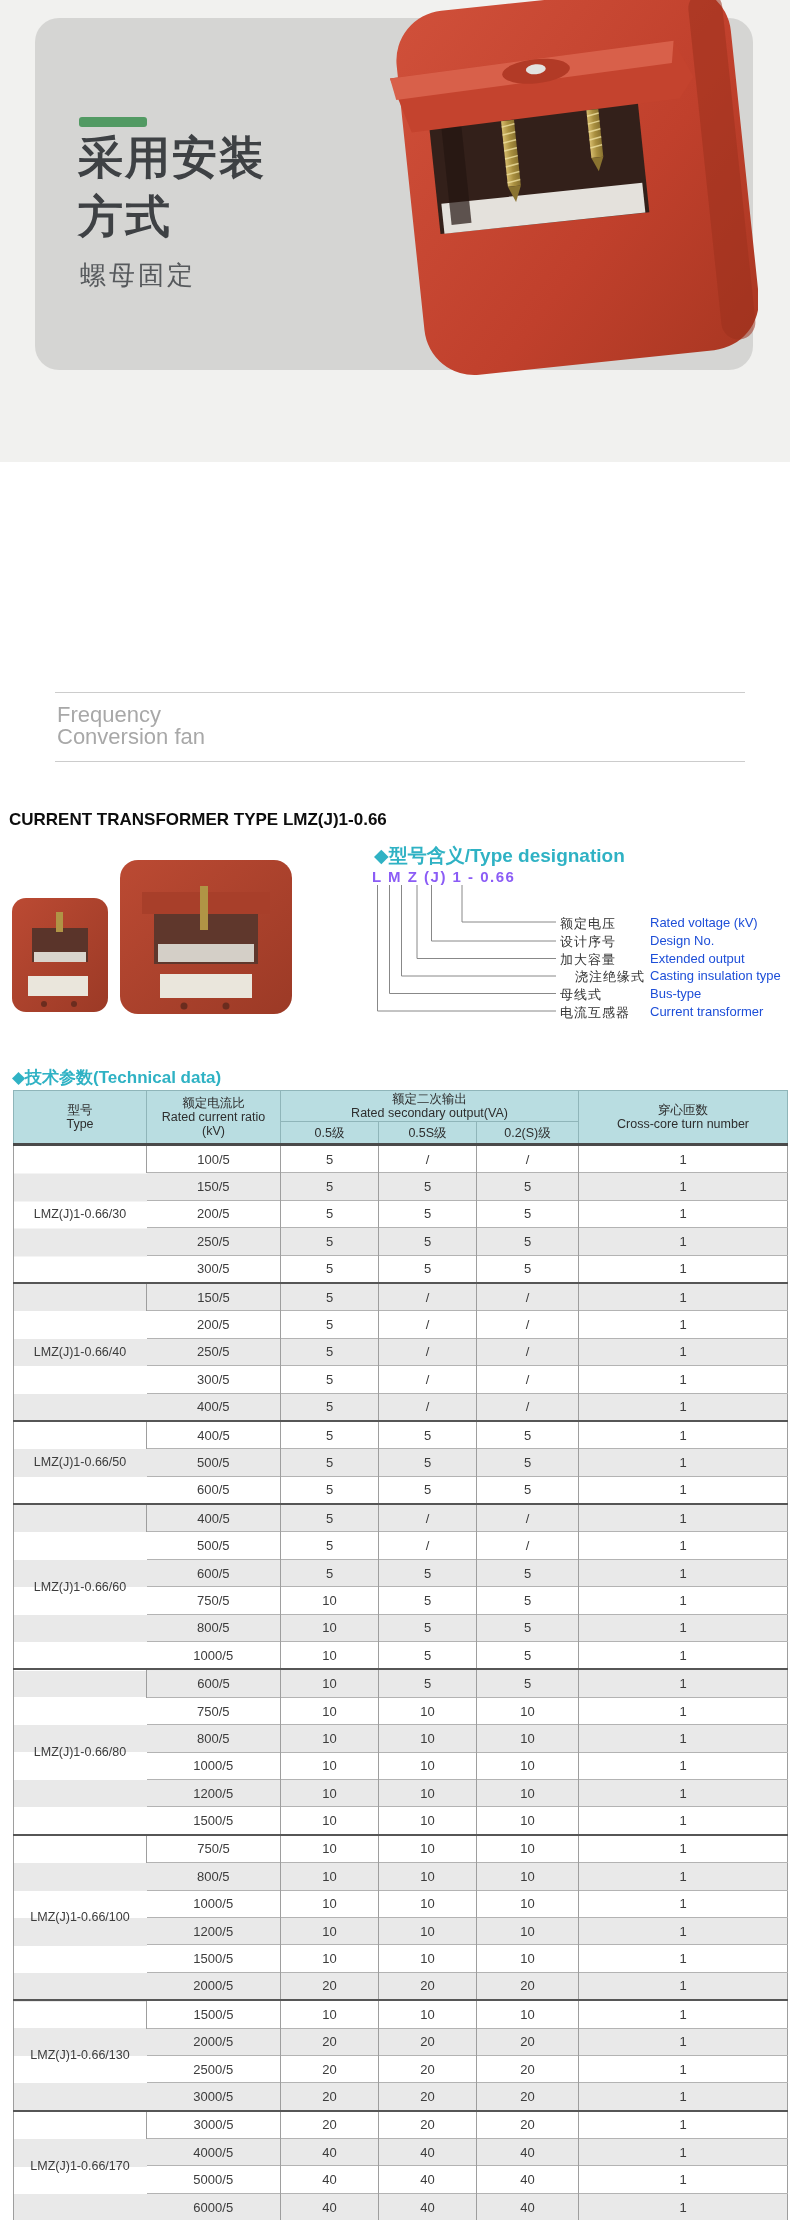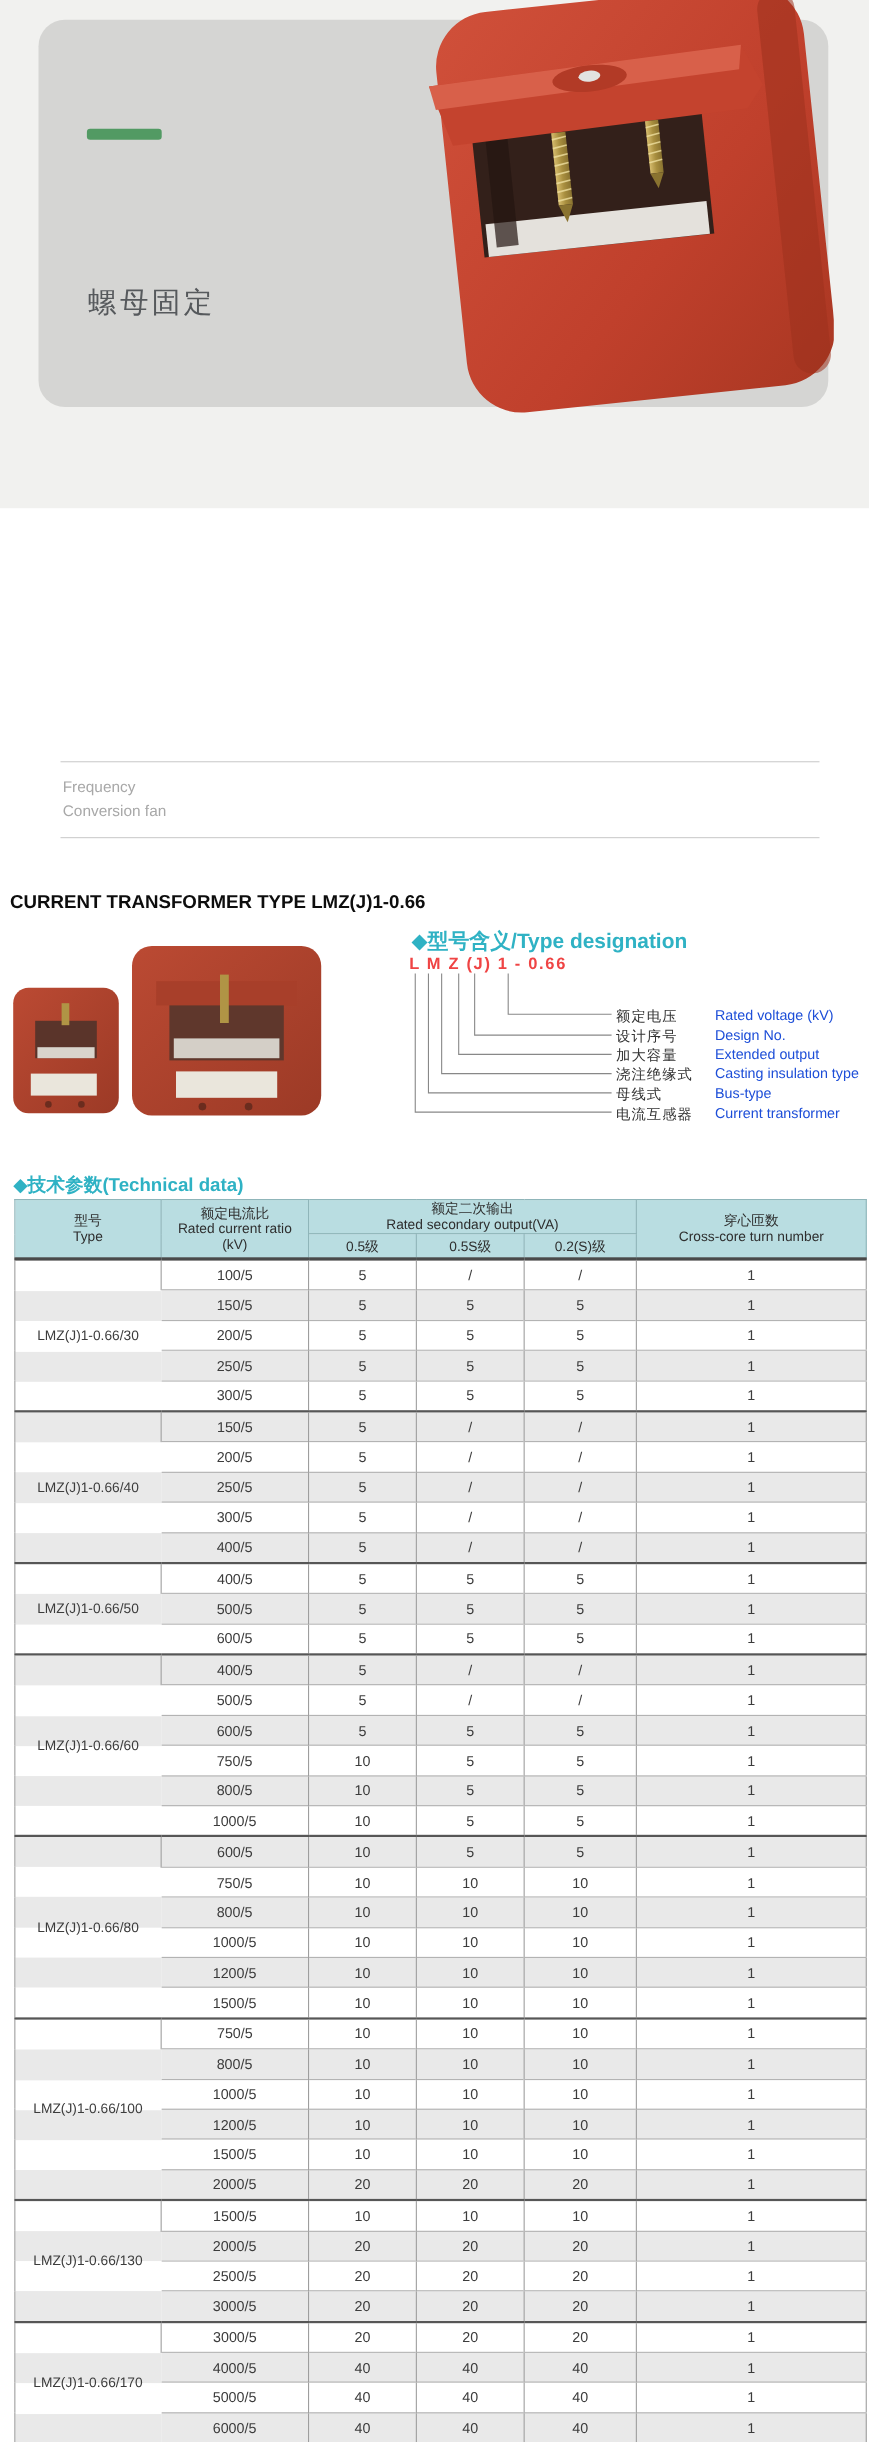--- a/index.html
+++ b/index.html
@@ -14,29 +14,29 @@
   .hero-title{left:78px;top:128px;font-size:45px;font-weight:700;color:#3e4144;
               line-height:59px;letter-spacing:2px;white-space:pre-line;}
   .hero-sub{left:80px;top:258px;font-size:26px;color:#56595c;letter-spacing:3px;}
   .hero-img{left:388px;top:-6px;}
 
   
   .info-heading{left:38px;top:492px;font-size:48px;font-weight:800;color:#3a3d40;
                 line-height:68px;letter-spacing:1px;white-space:pre-line;}
   .hr{height:1px;background:#cccccc;left:55px;width:690px;}
   .hr1{top:692px;} .hr2{top:761px;}
-  .freq-note{left:57px;top:704px;font-size:14px;color:#a8a8a8;line-height:22px;white-space:pre-line;}
+  .freq-note{left:57px;top:704px;font-size:22px;color:#a8a8a8;line-height:22px;white-space:pre-line;}
 
   .lmz-cn{left:9px;top:776px;font-size:26px;font-weight:700;color:#0d0d0d;letter-spacing:0.5px;}
   .lmz-en{left:9px;top:810px;font-size:17px;font-weight:700;color:#0d0d0d;}
 
   
   .teal{color:#2fb2c4;}
   .desig-head{left:374px;top:843px;font-size:19px;font-weight:700;}
-  .desig-code{left:372px;top:868px;font-size:15px;color:#ef4444;letter-spacing:1.5px;font-weight:600;}
+  .desig-code{left:372px;top:868px;font-size:15px;color:#8b5cf6;letter-spacing:1.5px;font-weight:600;}
   .desig-svg{left:370px;top:884px;}
   .desig-item-cn{left:560px;width:85px;font-size:13px;color:#333;letter-spacing:1px;}
   .desig-item-en{left:650px;width:140px;font-size:13px;color:#1d4ed8;}
   .photos{left:8px;top:856px;}
 
   
   .tech-head{left:12px;top:1066px;font-size:17px;font-weight:700;}
   .ttable{left:13px;top:1090px;}
   table.t{border-collapse:collapse;table-layout:fixed;width:774px;font-size:13px;color:#3c3c3c;
           border-left:1px solid #9e9e9e;border-right:1px solid #9e9e9e;}
@@ -57,20 +57,22 @@
   table.t tbody td.model.phase-g{background:repeating-linear-gradient(to bottom,#e9e9e9 0 27.4px,#ffffff 27.4px 54.8px);}
 </style>
 </head>
 <body>
 
 <div class="page">
 
   <div class="abs hero">
     <div class="abs hero-card"></div>
     <div class="abs green-dash" style="background:#529a63;"></div>
+    <div class="abs hero-title">采用安装
+方式</div>
     <div class="abs hero-sub">螺母固定</div>
     <svg class="abs hero-img" width="370" height="386" viewBox="0 0 370 386">
       <defs>
         <linearGradient id="redg" x1="0" y1="0" x2="1" y2="1">
           <stop offset="0" stop-color="#d0503a"></stop>
             <stop offset="0.6" stop-color="#c0402c"></stop>
             <stop offset="1" stop-color="#a93722"></stop>
         </linearGradient>
         <linearGradient id="brass" x1="0" y1="0" x2="1" y2="0">
           <stop offset="0" stop-color="#d6bc6d"></stop>
@@ -160,21 +162,21 @@
       <path d="M7.5 1 L7.5 127 L186 127"></path>
     </g>
   </svg>
   <div id="desig-items">
       <div class="abs desig-item-cn" style="top: 915px;">额定电压</div>
       <div class="abs desig-item-en" style="top: 915px;">Rated voltage (kV)</div>
       <div class="abs desig-item-cn" style="top: 932.8px;">设计序号</div>
       <div class="abs desig-item-en" style="top: 932.8px;">Design No.</div>
       <div class="abs desig-item-cn" style="top: 950.6px;">加大容量</div>
       <div class="abs desig-item-en" style="top: 950.6px;">Extended output</div>
-      <div class="abs desig-item-cn" style="top: 968.4px;">浇注绝缘式</div>
+      <div class="abs desig-item-cn" style="top: 968.4px; text-align: right;">浇注绝缘式</div>
       <div class="abs desig-item-en" style="top: 968.4px;">Casting insulation type</div>
       <div class="abs desig-item-cn" style="top: 986.2px;">母线式</div>
       <div class="abs desig-item-en" style="top: 986.2px;">Bus-type</div>
       <div class="abs desig-item-cn" style="top: 1004px;">电流互感器</div>
       <div class="abs desig-item-en" style="top: 1004px;">Current transformer</div>
     </div>
 
   <div class="abs tech-head teal"><span>◆</span><span>技术参数(Technical data)</span></div>
   <div class="abs ttable">
     <table class="t">

